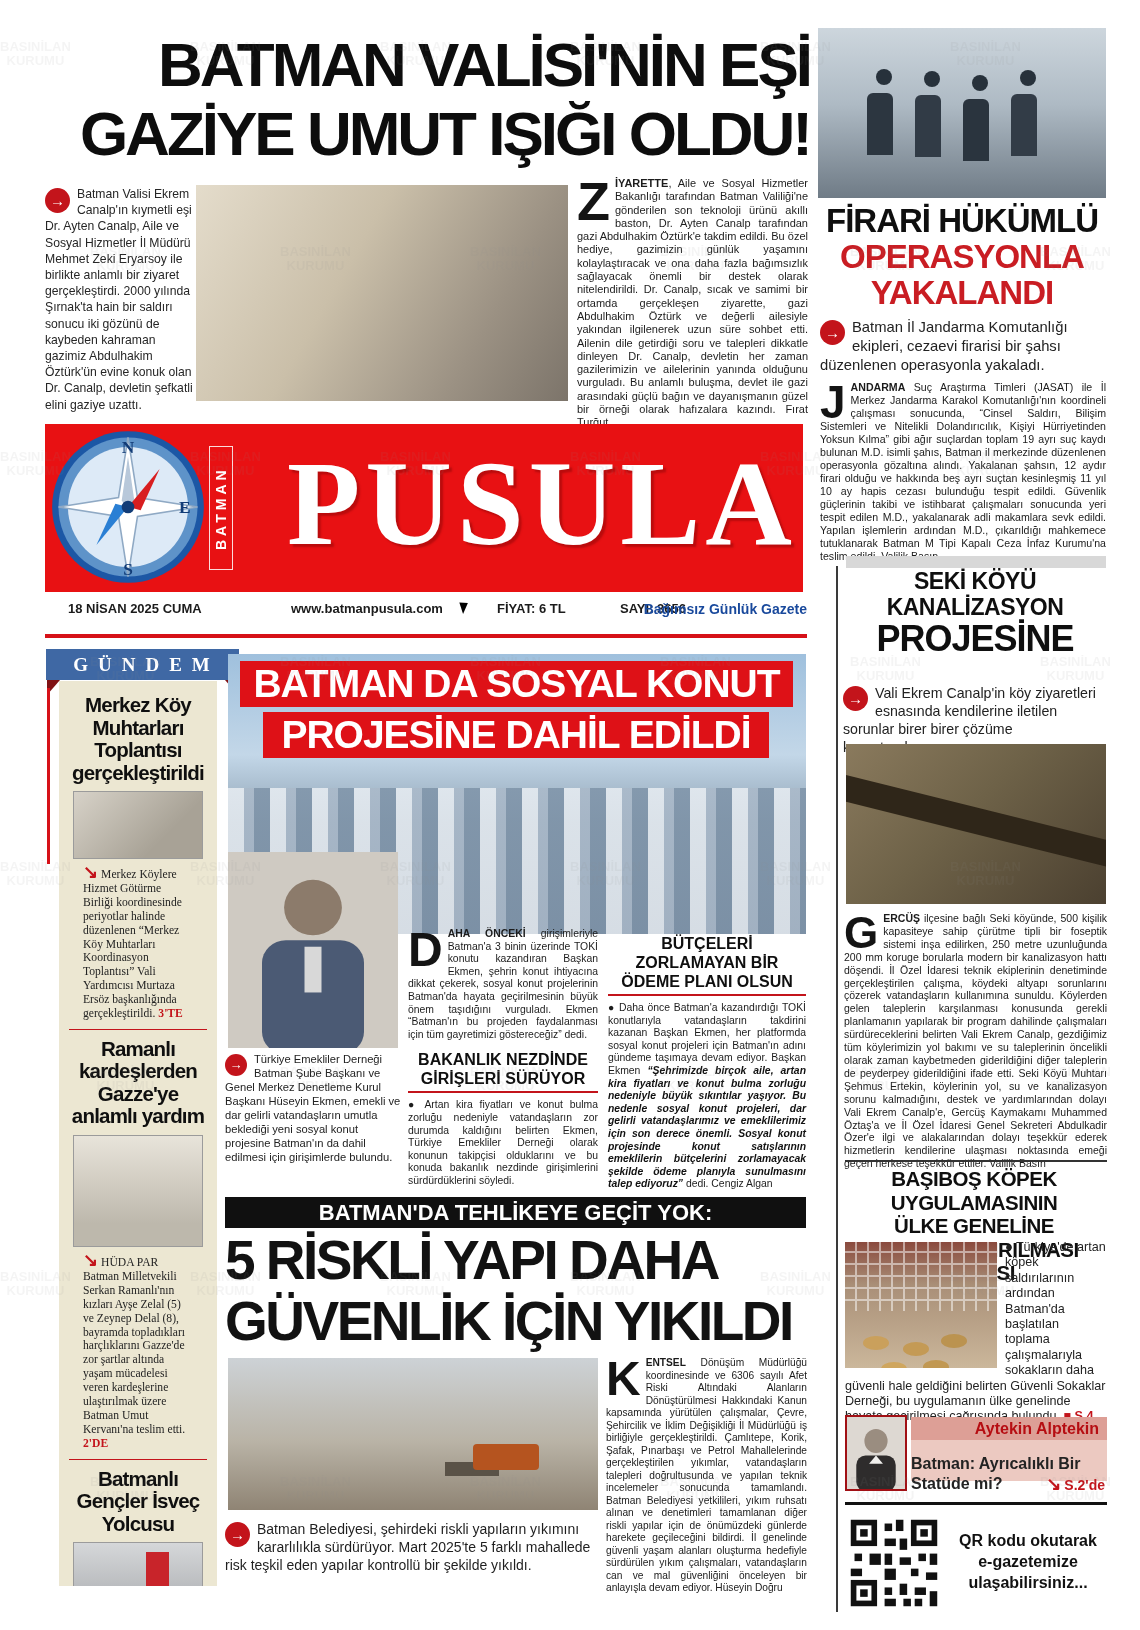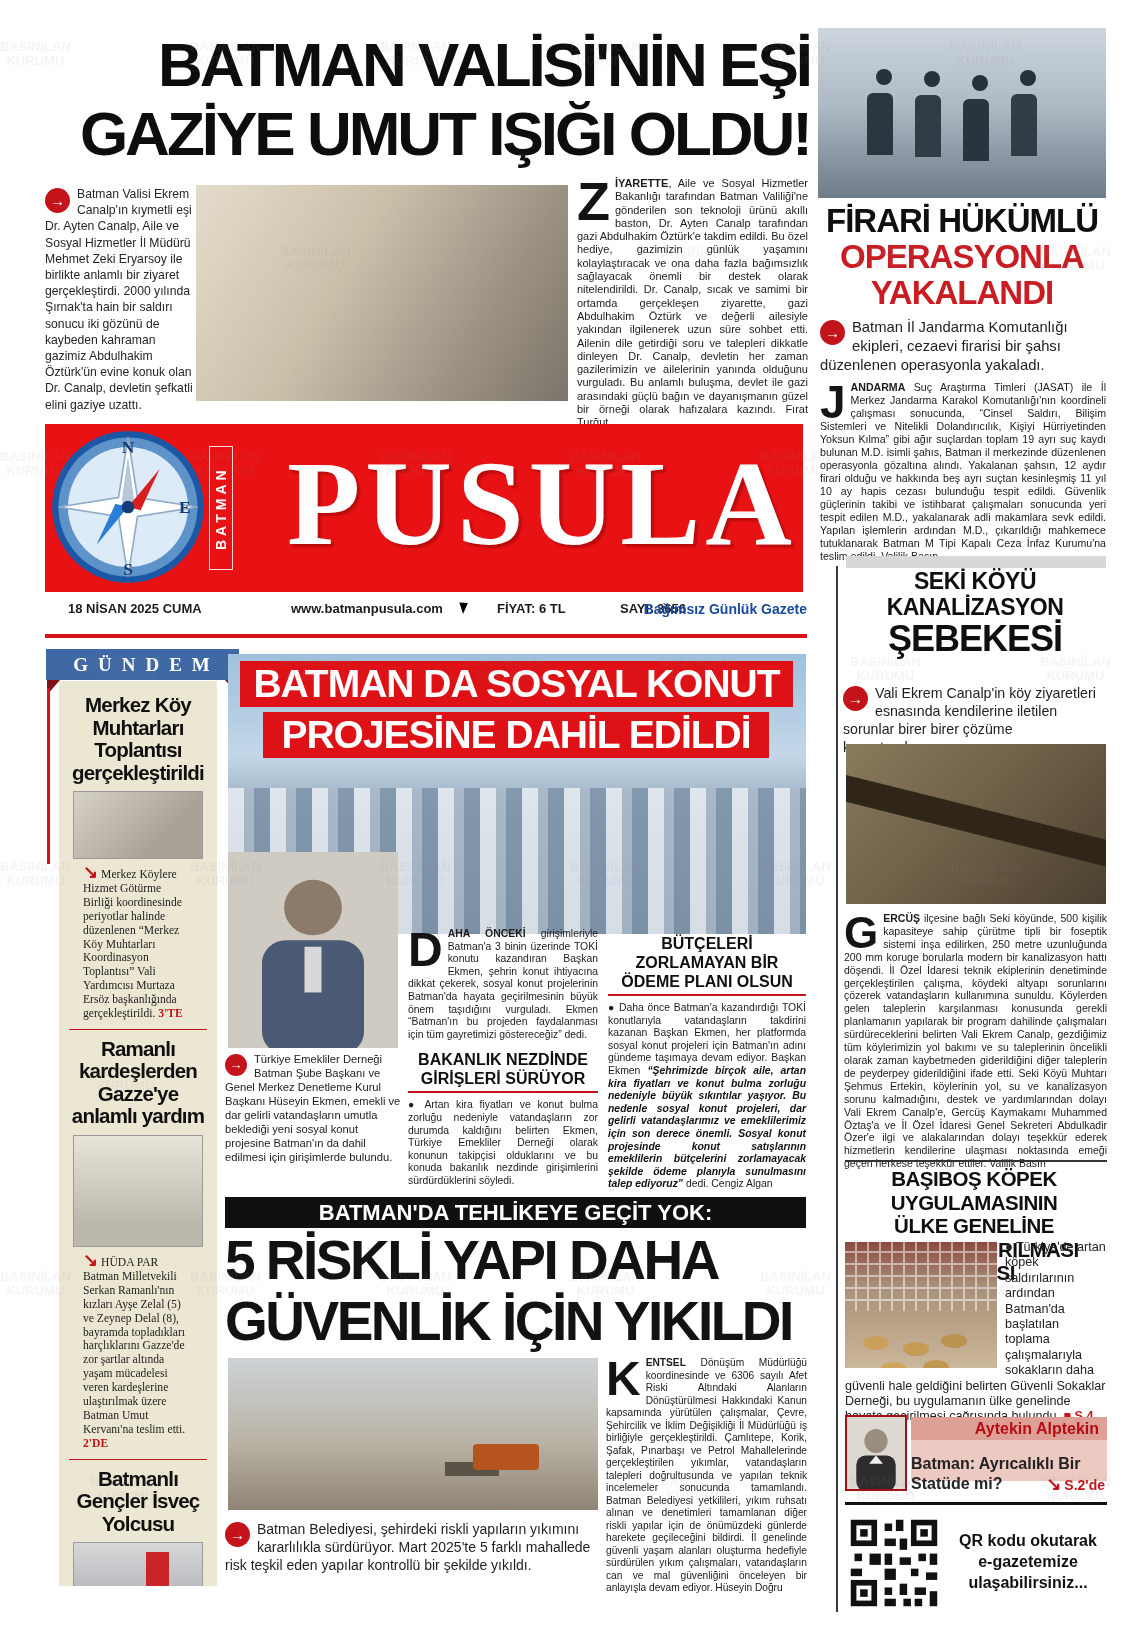--- a/index.html
+++ b/index.html
@@ -484,21 +484,21 @@
     <span>Batman Belediyesi, şehirdeki riskli yapıların yıkımını kararlılıkla sürdürüyor. Mart 2025'te 5 farklı mahallede risk teşkil eden yapılar kontrollü bir şekilde yıkıldı.</span>
   </div>
   <p class="abs demo-body jt">
     <span class="dc dc-k">K</span><b>ENTSEL</b><span> Dönüşüm Müdürlüğü koordinesinde ve 6306 sayılı Afet Riski Altındaki Alanların Dönüştürülmesi Hakkındaki Kanun kapsamında yürütülen çalışmalar, Çevre, Şehircilik ve İklim Değişikliği İl Müdürlüğü iş birliğiyle gerçekleştirildi. Çamlıtepe, Korik, Şafak, Pınarbaşı ve Petrol Mahallelerinde gerçekleştirilen yıkımlar, vatandaşların talepleri doğrultusunda ve yapılan teknik incelemeler sonucunda tamamlandı. Batman Belediyesi yetkilileri, yıkım ruhsatı alınan ve denetimleri tamamlanan diğer riskli yapılar için de önümüzdeki günlerde harekete geçileceğini bildirdi. İl genelinde güvenli yaşam alanları oluşturma hedefiyle sürdürülen yıkım çalışmaları, vatandaşların can ve mal güvenliğini önceleyen bir anlayışla devam ediyor. Hüseyin Doğru</span>
   </p>
 
   <div class="abs vline"></div>
 
   <h2 class="abs seki-hl">
     <div class="s1">SEKİ KÖYÜ KANALİZASYON</div>
-    <div class="s2">ŞEBEKESİ</div>
+    <div class="s2">PROJESİNE</div>
   </h2>
   <div class="abs seki-lead">
     <span class="arrow-c">→</span>
     <span>Vali Ekrem Canalp'in köy ziyaretleri esnasında kendilerine iletilen sorunlar birer birer çözüme kavuşturuluyor.</span>
   </div>
   <div class="ph ph-trench"></div>
   <p class="abs seki-body jt">
     <span class="dc dc-g">G</span><b>ERCÜŞ</b><span> ilçesine bağlı Seki köyünde, 500 kişilik kapasiteye sahip çürütme tipli bir foseptik sistemi inşa edilirken, 250 metre uzunluğunda 200 mm koruge borularla modern bir kanalizasyon hattı döşendi. İl Özel İdaresi teknik ekiplerinin denetiminde gerçekleştirilen çalışma, köydeki altyapı sorunlarını çözerek vatandaşların kullanımına sunuldu. Köylerden gelen taleplerin karşılanması konusunda gerekli planlamanın yapılarak bir program dahilinde çalışmaları sürdüreceklerini belirten Vali Ekrem Canalp, gezdiğimiz tüm köylerimizin yol bakımı ve su taleplerinin öncelikli olarak zaman kaybetmeden giderildiğini diğer taleplerin de peyderpey giderildiğini ifade etti. Seki Köyü Muhtarı Şehmus Ertekin, köylerinin yol, su ve kanalizasyon sorunu kalmadığını, destek ve yardımlarından dolayı Vali Ekrem Canalp'e, Gercüş Kaymakamı Muhammed Öztaş'a ve İl Özel İdaresi Genel Sekreteri Abdulkadir Özer'e ilgi ve alakalarından dolayı teşekkür ederek hizmetlerin kendilerine ulaşması noktasında emeği geçen herkese teşekkür ettiler. Valilik Basın</span>
   </p>
 

